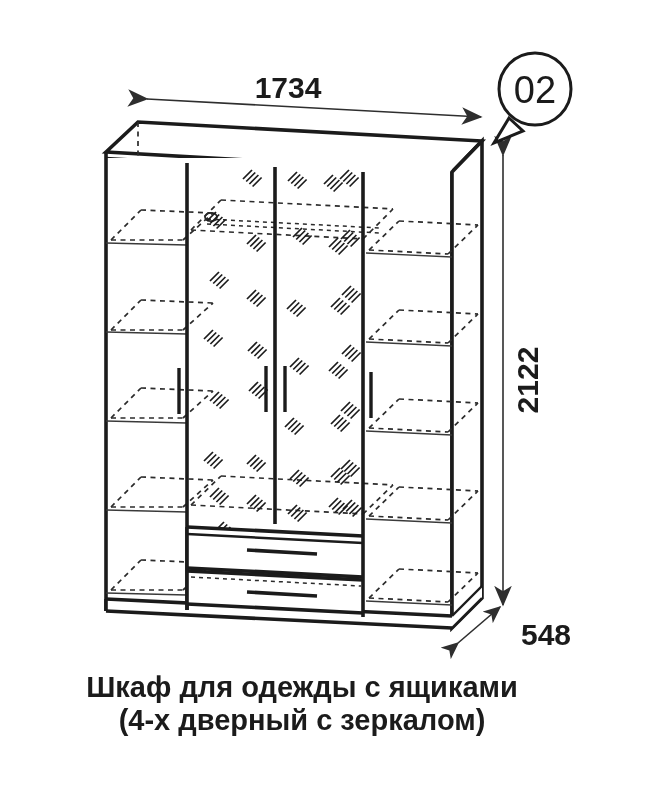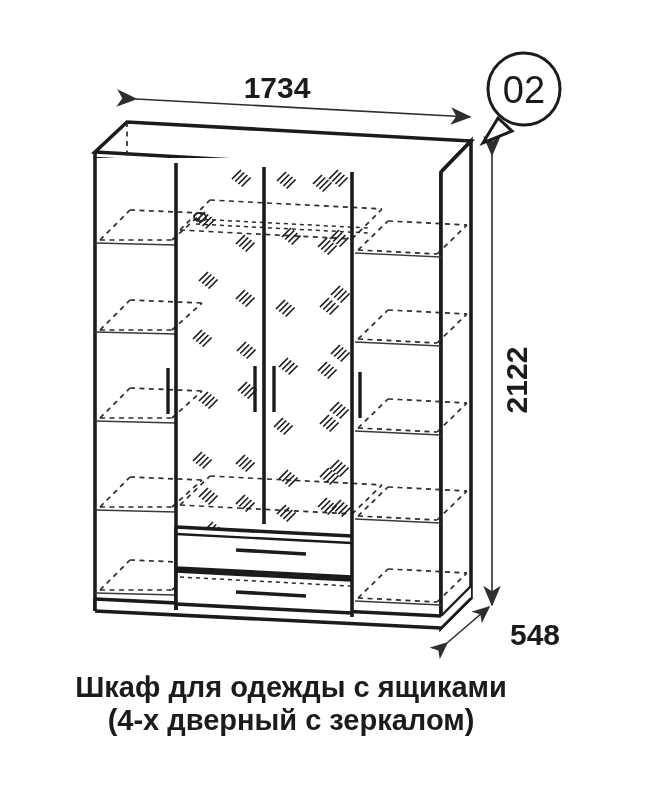--- a/index.html
+++ b/index.html
@@ -1,18 +1,18 @@
 <!DOCTYPE html>
 <html><head>
 <meta charset="utf-8">
 <style>
   html,body{margin:0;padding:0;background:#ffffff;}
   body{width:650px;height:797px;position:relative;overflow:hidden;
        font-family:"Liberation Sans","DejaVu Sans",sans-serif;color:#1b1b1b;}
-  #stage{position:absolute;left:0;top:0;width:534px;height:797px;}
+  #stage{position:absolute;left:11px;top:0;width:534px;height:797px;}
   svg.drawing{position:absolute;left:0;top:0;width:650px;height:797px;display:block;}
 
   .dim-text{font-family:"Liberation Sans","DejaVu Sans",sans-serif;
             font-size:30px;font-weight:700;fill:#1b1b1b;}
   .badge-text{font-family:"Liberation Sans","DejaVu Sans",sans-serif;
               font-size:38px;font-weight:400;fill:#1b1b1b;}
   .caption-text{font-family:"Liberation Sans","DejaVu Sans",sans-serif;
                 font-size:29px;font-weight:700;fill:#1b1b1b;}
 
   .solid-heavy{fill:none;stroke:#1b1b1b;stroke-width:3.6;stroke-linecap:butt;stroke-linejoin:miter;}

